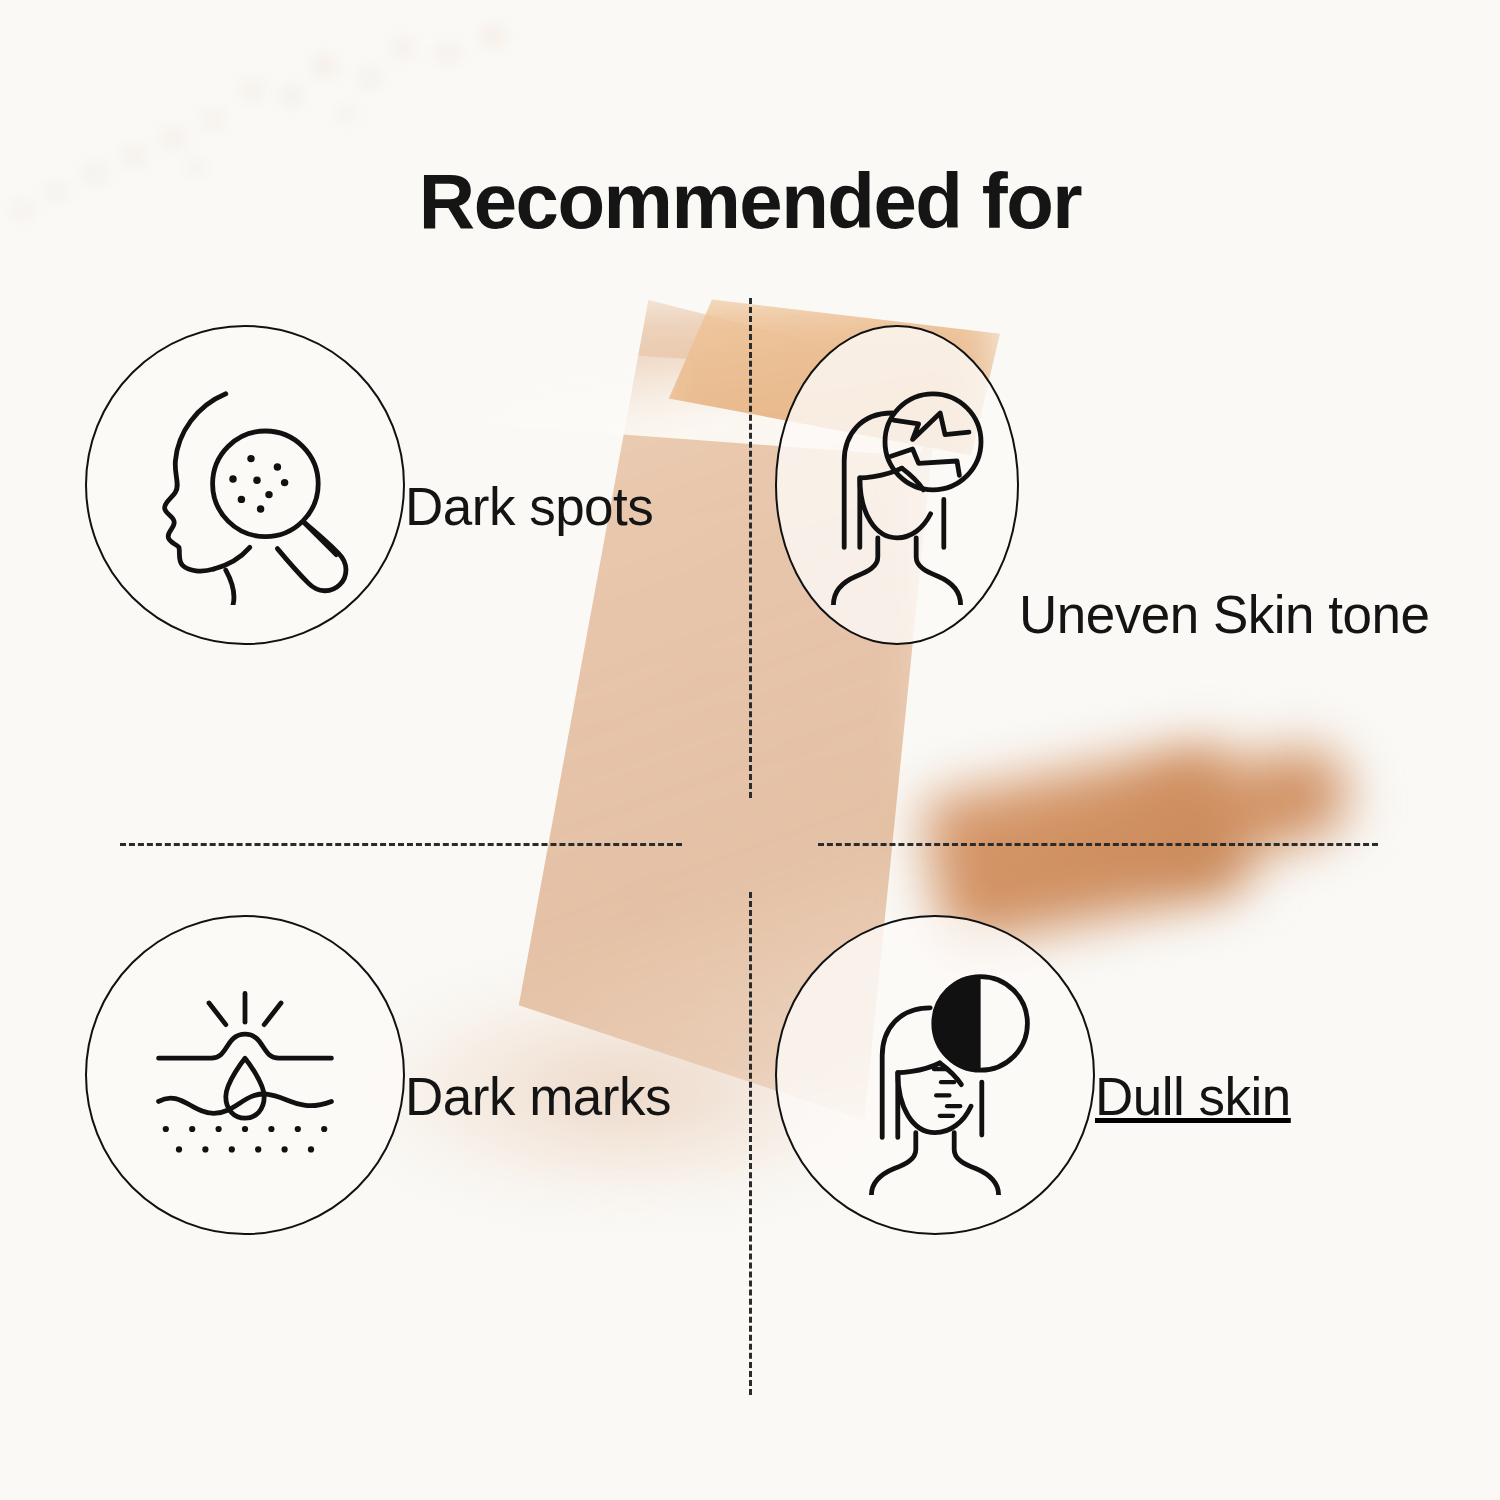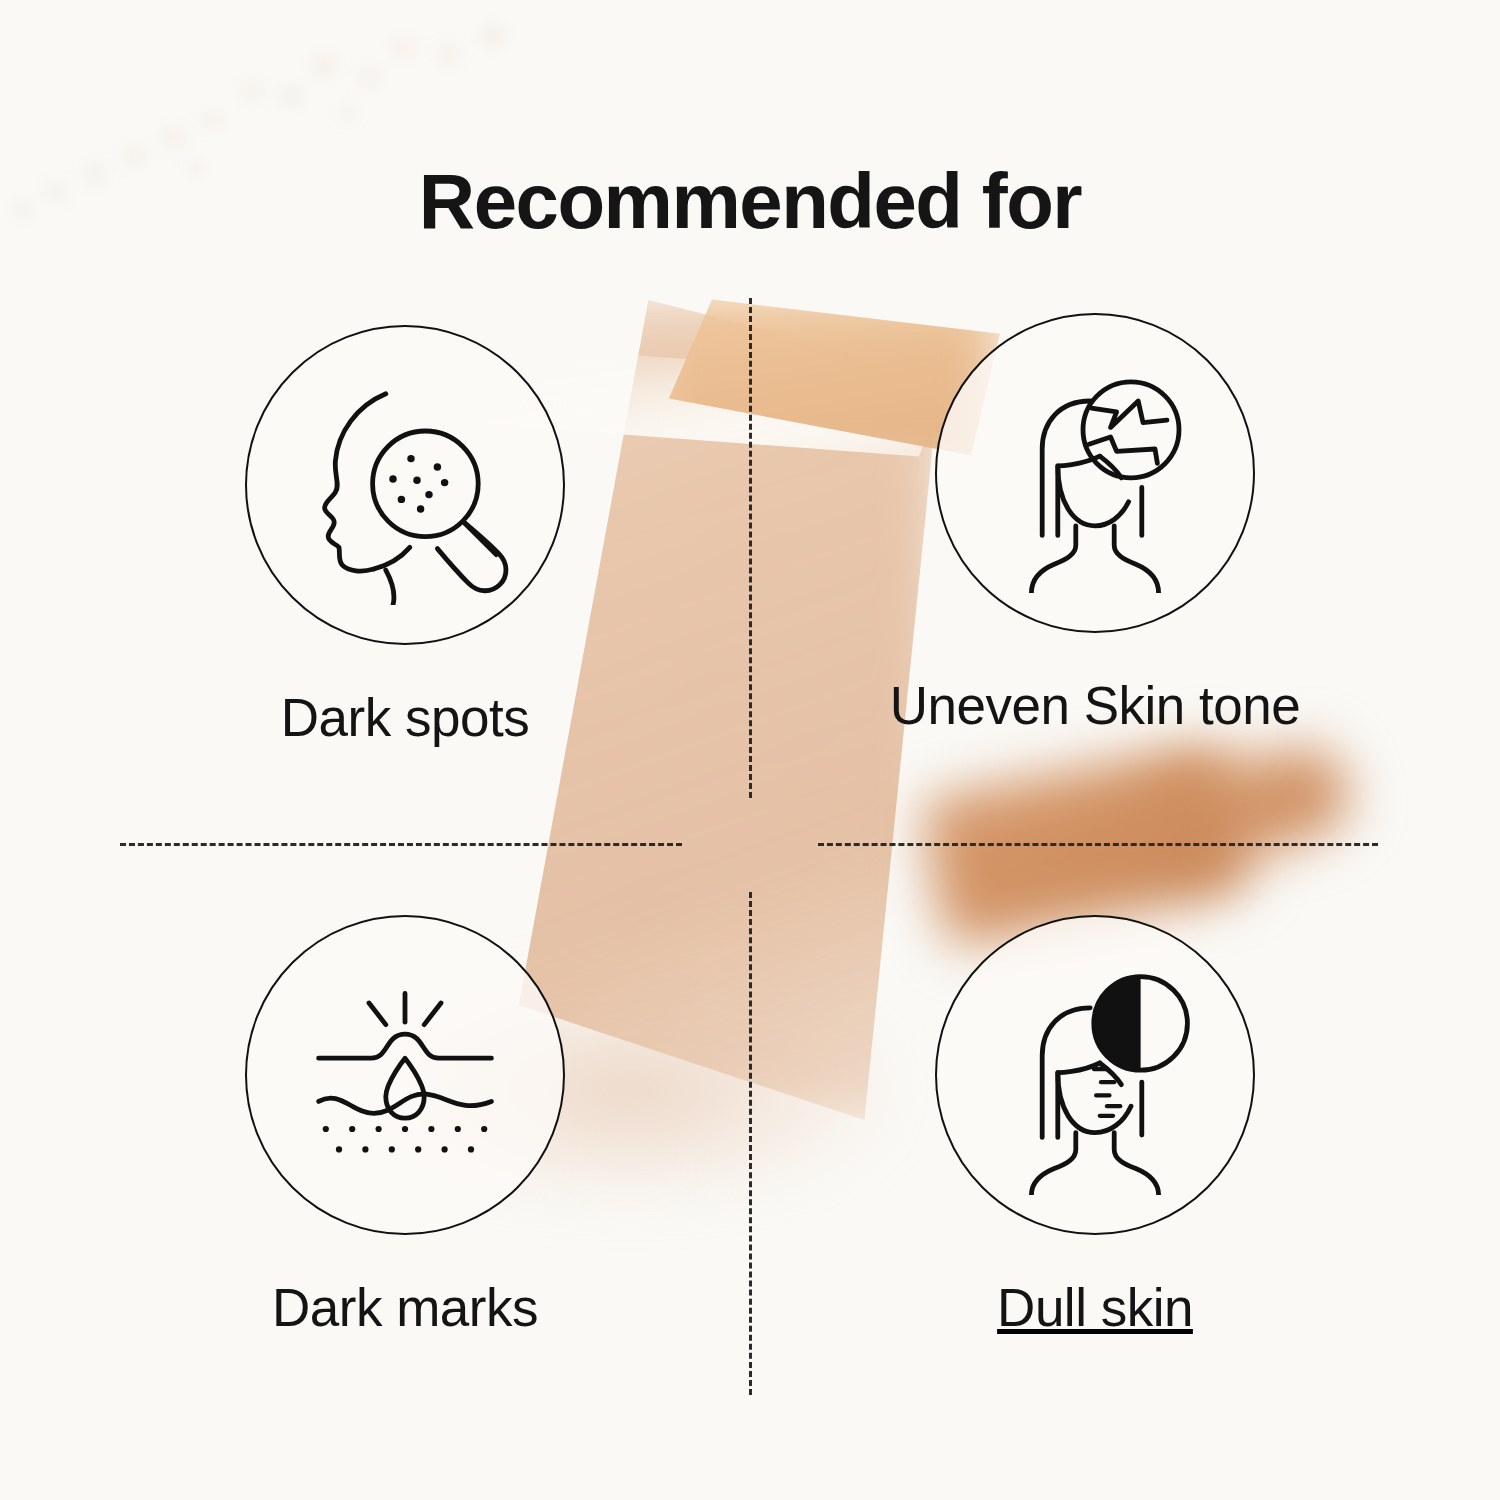--- a/index.html
+++ b/index.html
@@ -162,25 +162,25 @@
 
   
   .grid {
     position: absolute;
     inset: 0;
   }
   .cell {
     position: absolute;
     width: 640px;
     display: flex;
-    flex-direction: column;
+    flex-direction: row;
     align-items: center;
   }
   .cell.c1 { left: 85px;  top: 325px; }
-  .cell.c2 { left: 775px; top: 313px; }
+  .cell.c2 { left: 775px; top: 325px; align-items: flex-end; }
   .cell.c3 { left: 85px;  top: 915px; }
   .cell.c4 { left: 775px; top: 915px; text-decoration: underline; }
 
   .icon-circle {
     width: 320px;
     height: 320px;
     border-radius: 50%;
     border: 2.5px solid #111;
     background: rgba(252,250,247,.80);
     display: flex;

